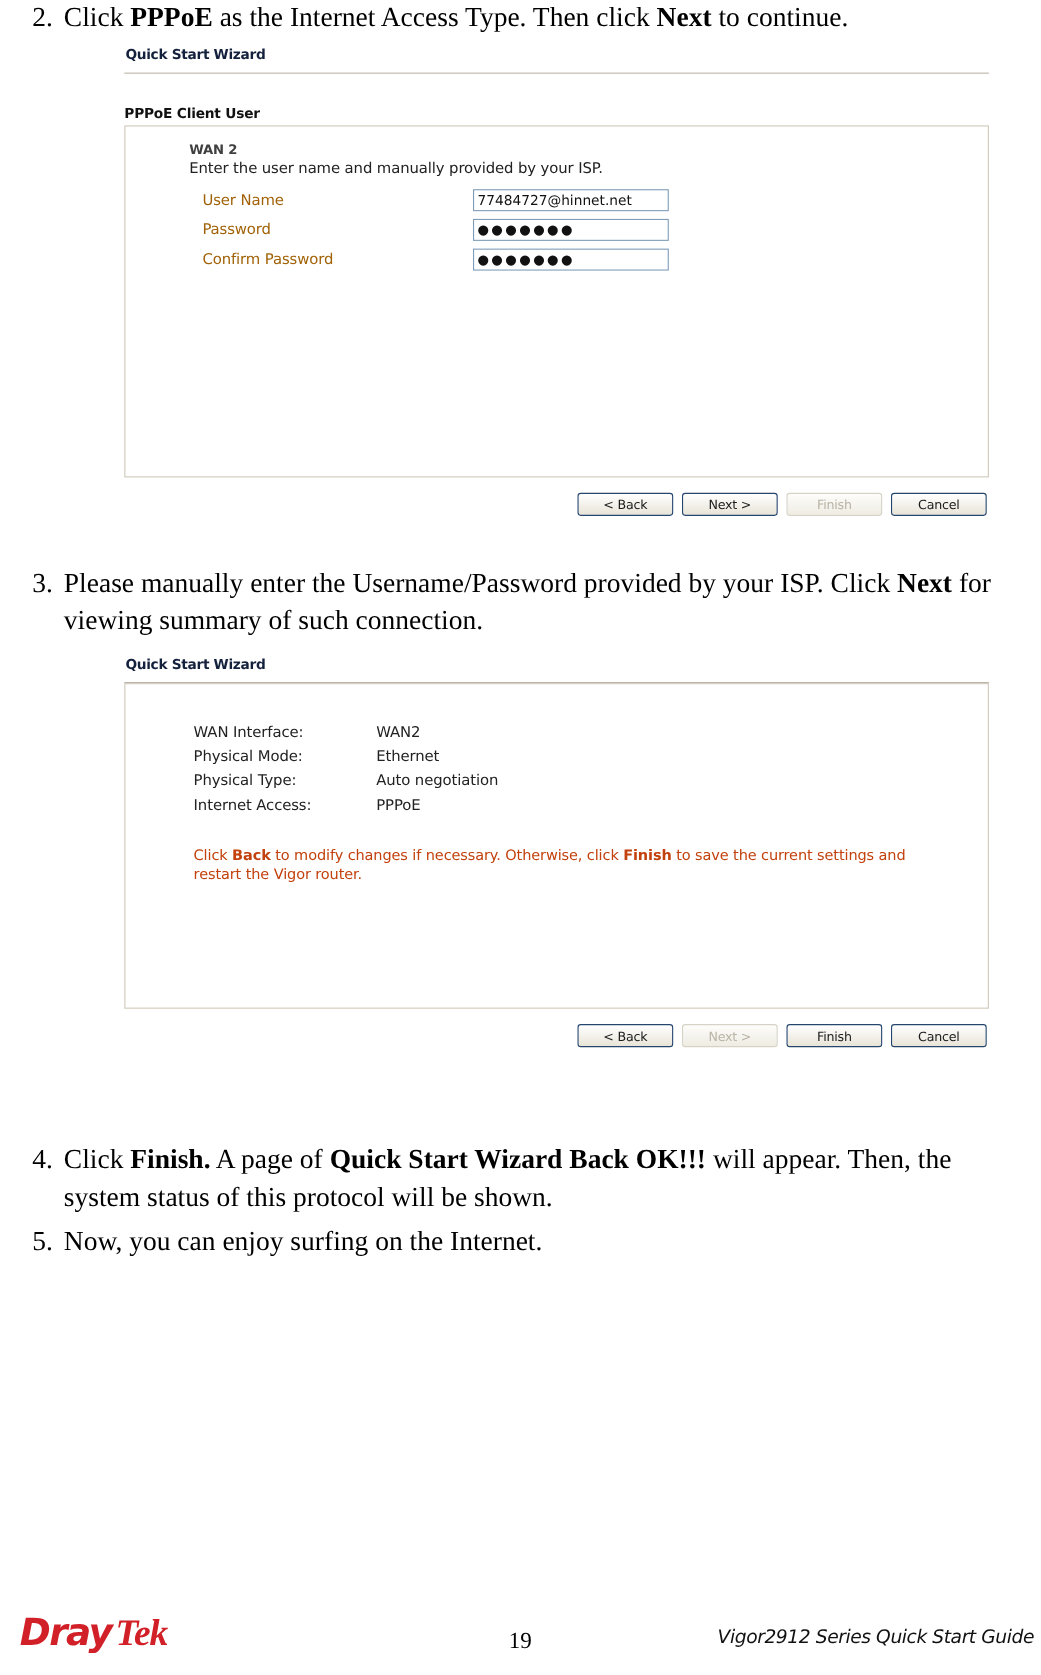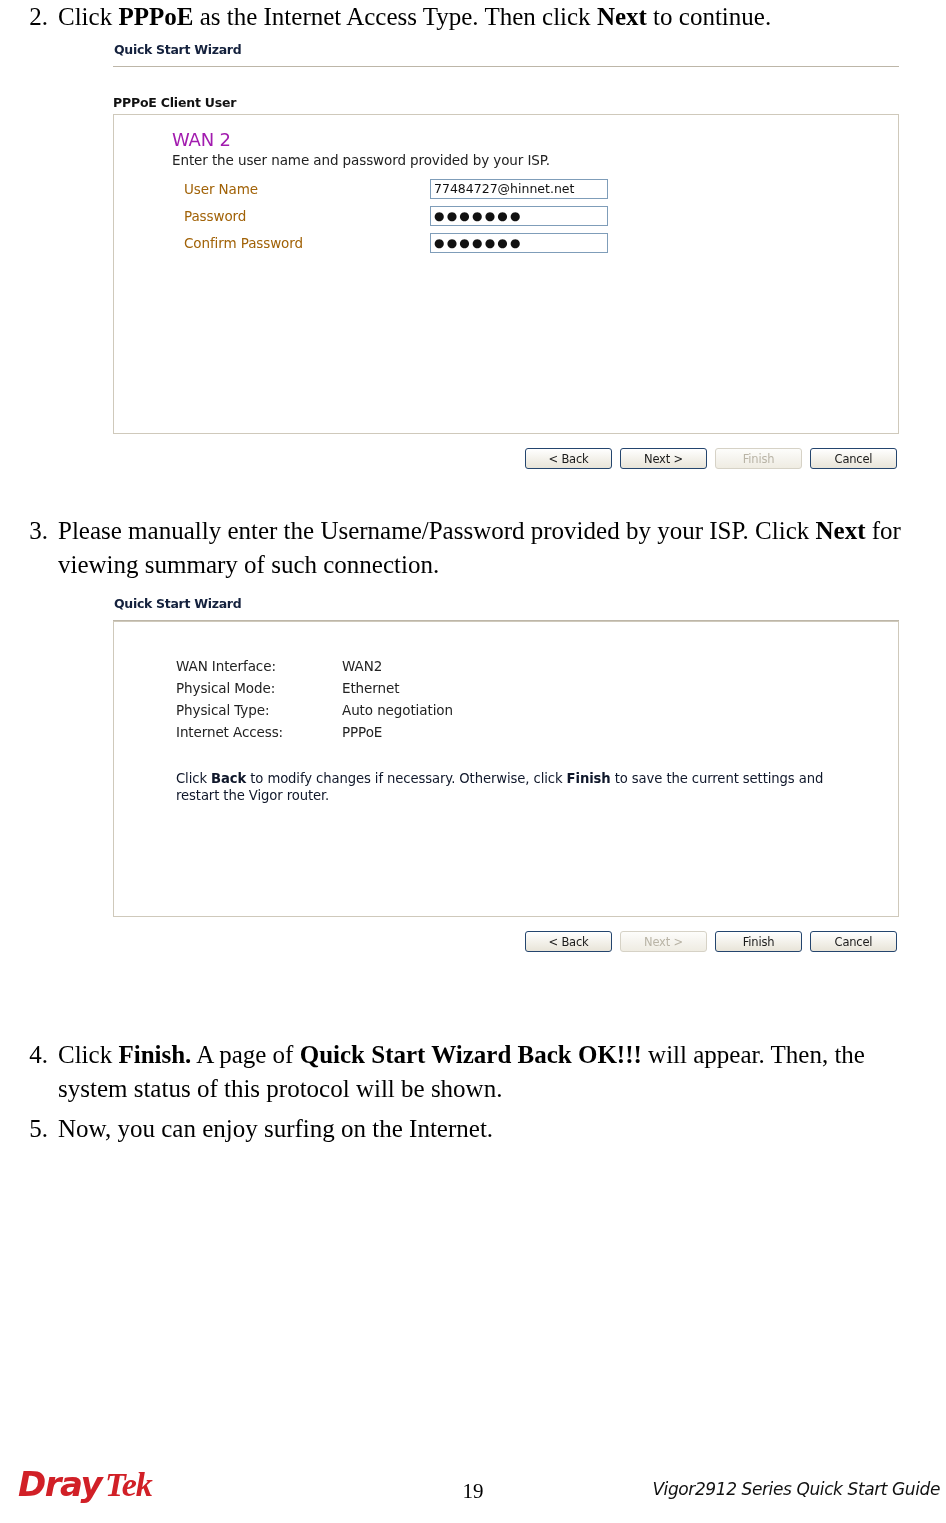--- a/index.html
+++ b/index.html
@@ -61,23 +61,23 @@
     margin-top: 28px;
     margin-bottom: 4px;
   }
   .ui-panel {
     border: 1px solid #cfc9bb;
     background: #ffffff;
   }
   .ui-panel-inner { padding: 14px 0 0 58px; }
 
   .wan-label {
-    font-size: 18px;
-    font-weight: normal;
-    color: #a21caf;
+    font-size: 12px;
+    font-weight: bold;
+    color: #404040;
     letter-spacing: -0.2px;
     margin-bottom: 2px;
   }
   .wan-hint {
     font-size: 13.5px;
     color: #222;
     letter-spacing: -0.1px;
     margin-bottom: 8px;
   }
 
@@ -125,21 +125,21 @@
     flex: 0 0 166px;
     letter-spacing: -0.1px;
   }
   .sum-val {
     font-size: 13.5px;
     color: #222;
     letter-spacing: -0.1px;
   }
   .sum-note {
     font-size: 13.2px;
-    color: #0f172a;
+    color: #c2410c;
     line-height: 17px;
     margin-top: 24px;
     max-width: 660px;
     letter-spacing: -0.1px;
   }
   .sum-note b { font-weight: bold; }
 
   
   .btn-row {
     display: flex;
@@ -245,21 +245,21 @@
 </div>
 
 <div class="uishot" id="shot1">
   <div class="ui-title">Quick Start Wizard</div>
   <div class="ui-rule"></div>
   <div class="ui-section-label">PPPoE Client User</div>
 
   <div class="ui-panel" style="height:320px;">
     <div class="ui-panel-inner">
       <div class="wan-label">WAN 2</div>
-      <div class="wan-hint">Enter the user name and password provided by your ISP.</div>
+      <div class="wan-hint">Enter the user name and manually provided by your ISP.</div>
 
       <div class="field-row">
         <div class="field-label">User Name</div>
         <div class="field-input">77484727@hinnet.net</div>
       </div>
 
       <div class="field-row">
         <div class="field-label">Password</div>
         <div class="field-input pw">●●●●●●●</div>
       </div>

